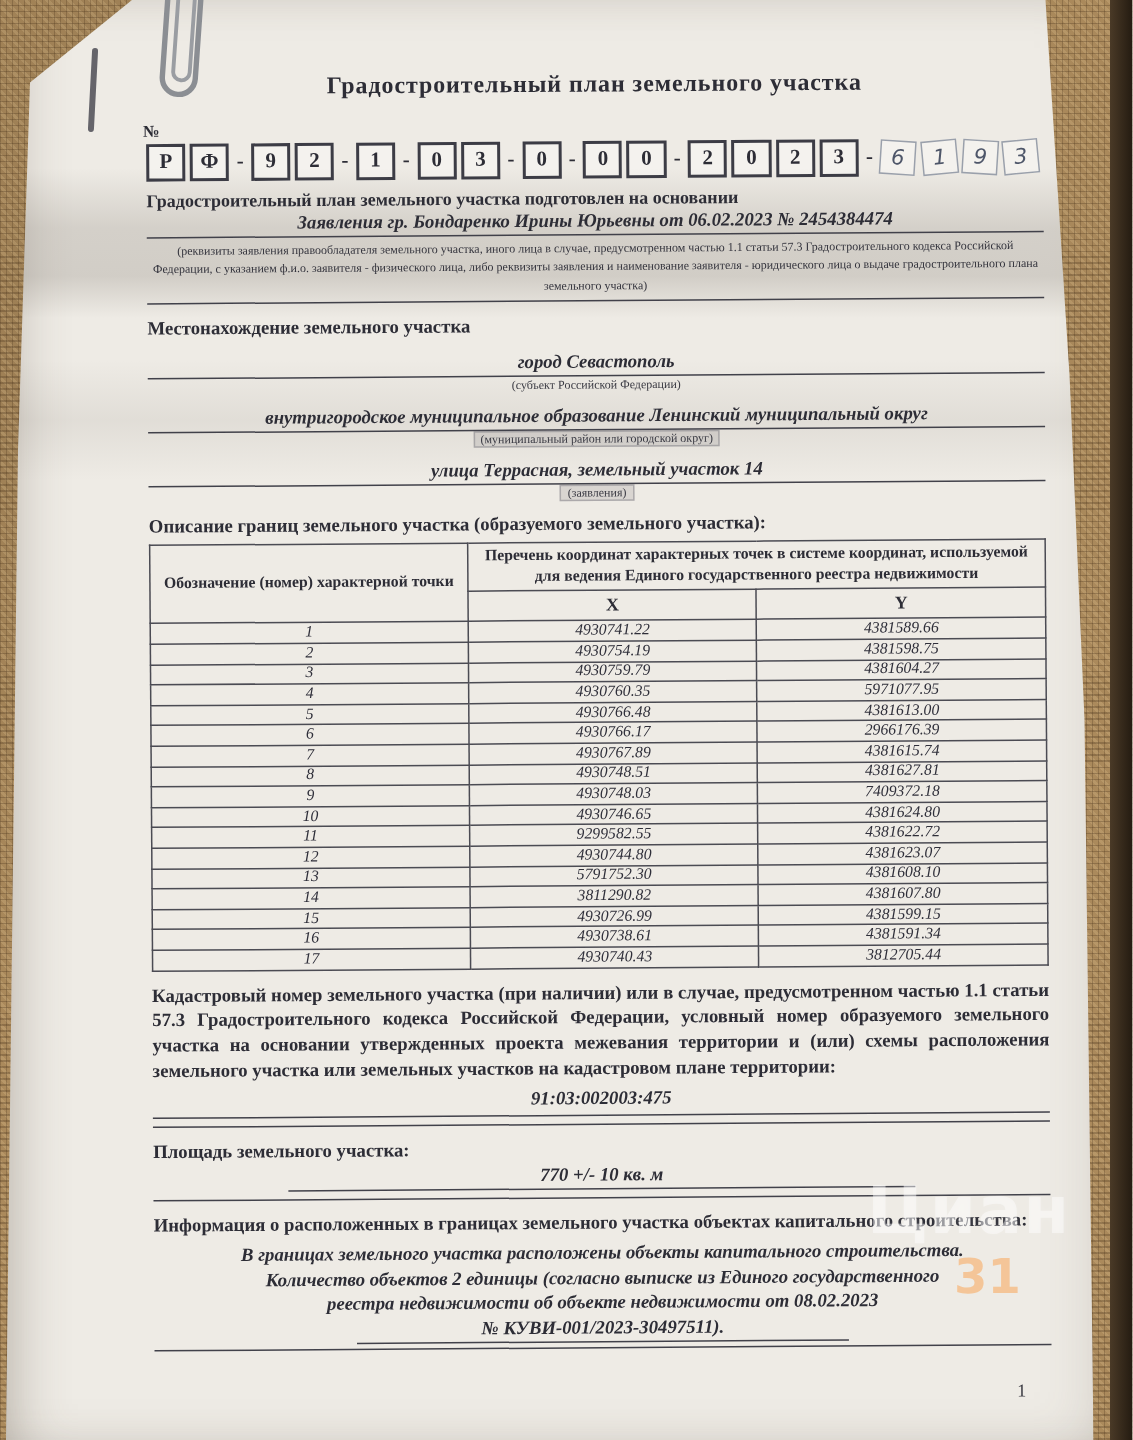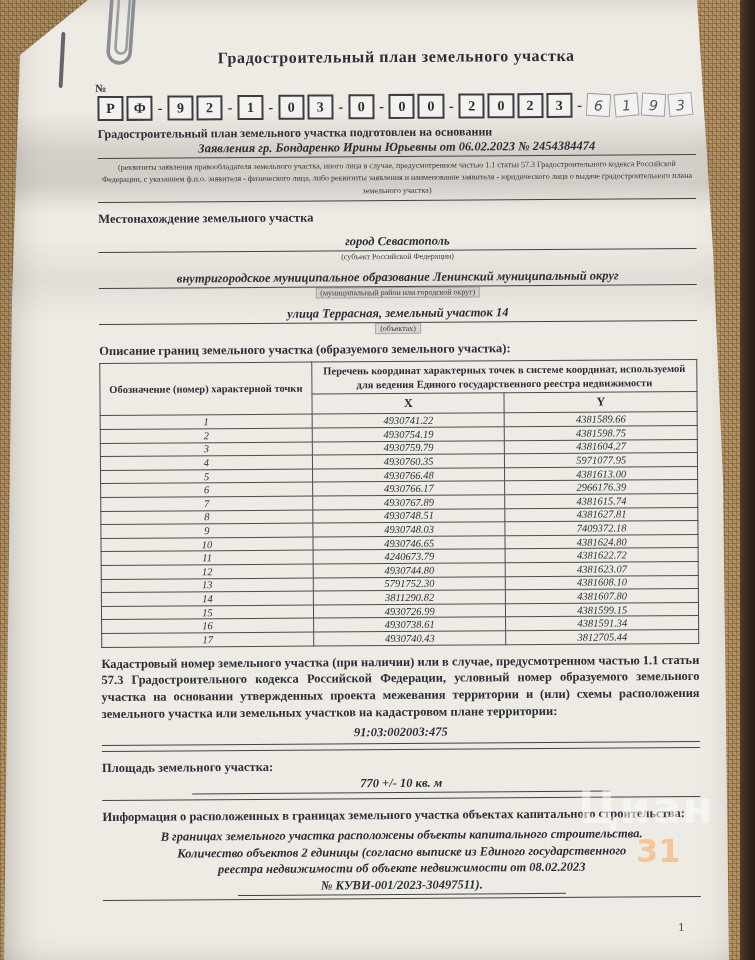--- a/index.html
+++ b/index.html
@@ -161,21 +161,21 @@
   <div class="value-line">Заявления гр. Бондаренко Ирины Юрьевны от 06.02.2023 № 2454384474</div>
   <div class="fine">(реквизиты заявления правообладателя земельного участка, иного лица в случае, предусмотренном частью 1.1 статьи 57.3 Градостроительного кодекса Российской Федерации, с указанием ф.и.о. заявителя - физического лица, либо реквизиты заявления и наименование заявителя - юридического лица о выдаче градостроительного плана земельного участка)</div>
   <div class="rule"></div>
 
   <div class="heading">Местонахождение земельного участка</div>
   <div class="value-line loc-value">город Севастополь</div>
   <div class="caption">(субъект Российской Федерации)</div>
   <div class="value-line loc-value">внутригородское муниципальное образование Ленинский муниципальный округ</div>
   <div class="caption"><span class="boxed">(муниципальный район или городской округ)</span></div>
   <div class="value-line loc-value">улица Террасная, земельный участок 14</div>
-  <div class="caption"><span class="boxed">(объектах)</span></div>
+  <div class="caption"><span class="boxed">(заявления)</span></div>
 
   <div class="heading">Описание границ земельного участка (образуемого земельного участка):</div>
 
   <table class="coords">
     <thead>
       <tr>
         <th class="c1" rowspan="2">Обозначение (номер) характерной точки</th>
         <th class="c2" colspan="2">Перечень координат характерных точек в системе координат, используемой для ведения Единого государственного реестра недвижимости</th>
       </tr>
       <tr>
@@ -229,21 +229,21 @@
           <td>4930748.03</td>
           <td>7409372.18</td>
         </tr>
         <tr>
           <td>10</td>
           <td>4930746.65</td>
           <td>4381624.80</td>
         </tr>
         <tr>
           <td>11</td>
-          <td>4240673.79</td>
+          <td>9299582.55</td>
           <td>4381622.72</td>
         </tr>
         <tr>
           <td>12</td>
           <td>4930744.80</td>
           <td>4381623.07</td>
         </tr>
         <tr>
           <td>13</td>
           <td>5791752.30</td>

